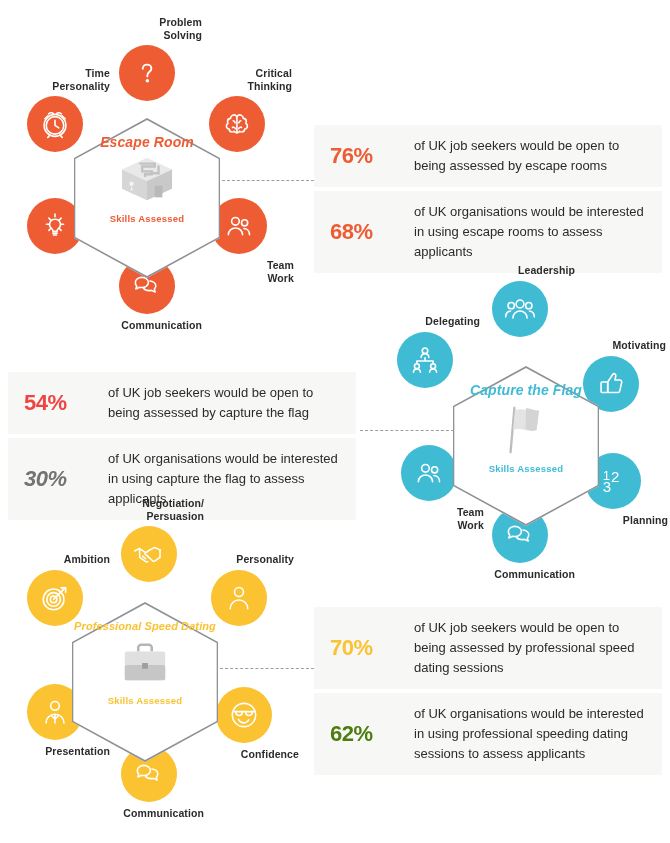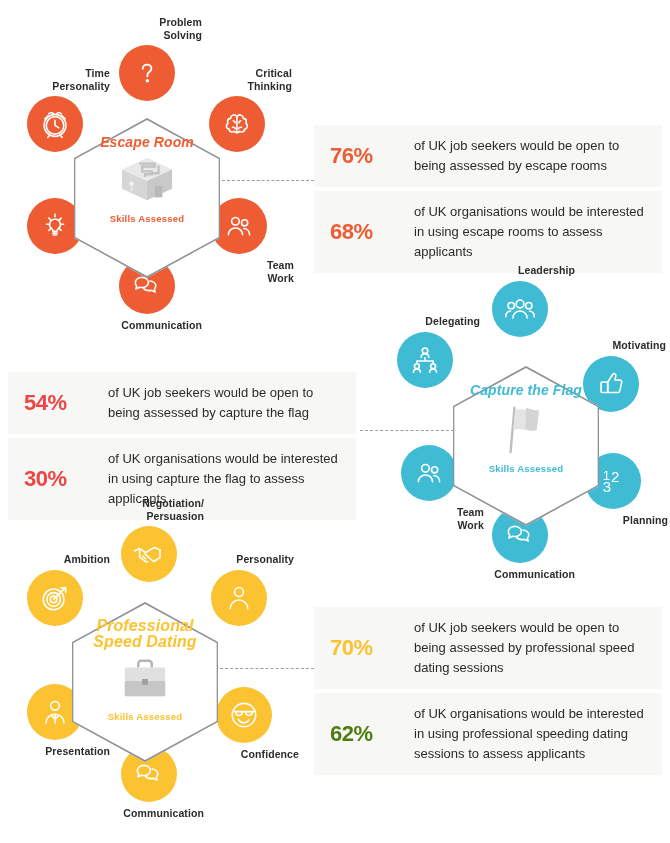--- a/index.html
+++ b/index.html
@@ -282,21 +282,21 @@
     </div>
 
     <div class="dash" style="left:360px; top:430px; width:94px;"></div>
 
     <div class="panel" style="left:8px; top:372px; width:348px;">
       <div class="stat">
         <div class="pct" style="color:#ef4444;">54%</div>
         <div class="txt">of UK job seekers would be open to being assessed by capture the flag</div>
       </div>
       <div class="stat">
-        <div class="pct" style="color:#ef4444;">30%</div>
+        <div class="pct" style="color:#737373;font-style:italic;">30%</div>
         <div class="txt">of UK organisations would be interested in using capture the flag to assess applicants</div>
       </div>
     </div>
   </div>
 
   <div class="node">
 
     <div class="skill above" style="left:94px; top:497px;">
       <div class="lbl">Negotiation/
 Persuasion</div>
@@ -364,21 +364,21 @@
           <path class="ic" d="M4.5 11.2c0-3 3.1-5.4 7-5.4s7 2.4 7 5.4-3.1 5.4-7 5.4c-.8 0-1.6-.1-2.3-.3L5 18.2l1-3c-1-.9-1.5-2.1-1.5-4z"></path>
           <path class="ic" d="M20.2 9.6c3.5.3 6.2 2.5 6.2 5.2 0 1.6-.6 2.8-1.6 3.7l1 3-4.2-1.8c-.7.2-1.5.3-2.3.3-2.8 0-5.2-1.2-6.3-3"></path>
         </svg>
       </div>
       <div class="lbl">Communication</div>
     </div>
 
     <div class="hex" style="left:72px; top:602px;">
       <div class="hexbg"></div>
       <div class="hexline"></div>
-      <div class="htitle" style="color:#FBC231; font-size:16px;">Professional
+      <div class="htitle" style="color:#FBC231; font-size:11px;">Professional
 Speed Dating</div>
       <div class="hicon">
         <svg width="58" height="50" viewBox="0 0 60 52">
           <path d="M23 14 v-4 a3 3 0 0 1 3-3 h8 a3 3 0 0 1 3 3 v4" fill="none" stroke="#b5b5b5" stroke-width="2.6"></path>
           <rect x="9" y="14" width="42" height="30" rx="2" fill="#e0e0e0"></rect>
           <rect x="9" y="28" width="42" height="16" rx="2" fill="#c6c6c6"></rect>
           <rect x="27" y="26" width="6" height="6" fill="#9e9e9e"></rect>
         </svg>
       </div>
       <div class="hsub" style="color:#FBC231;">Skills Assessed</div>

